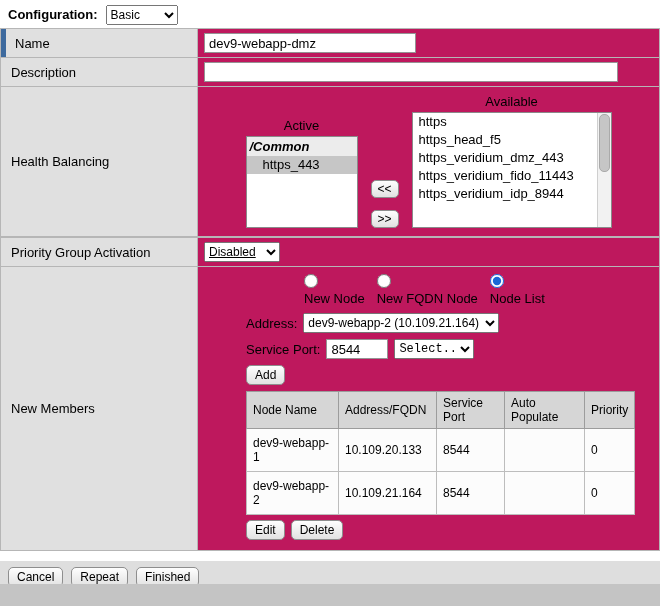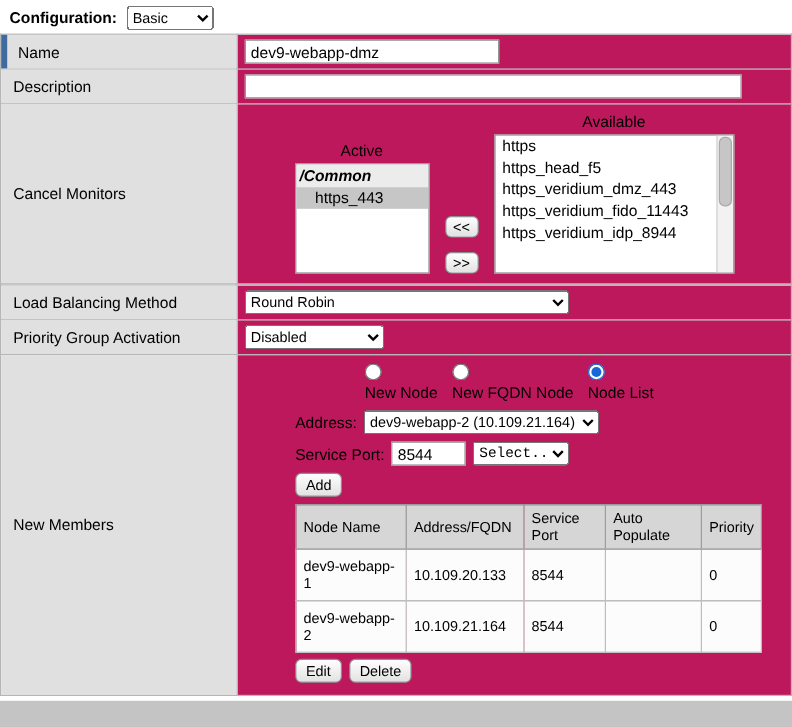--- a/index.html
+++ b/index.html
@@ -84,21 +84,21 @@
       <tr>
         <td class="lbl">
           <span class="lbl-text">Description</span>
         </td>
         <td class="val">
           <input type="text" style="width: 414px;" value="">
         </td>
       </tr>
       <tr>
         <td class="lbl">
-          <span class="lbl-text">Cancel Monitors</span>
+          <span class="lbl-text">Health Balancing</span>
         </td>
         <td class="val">
           <div class="hm-wrap">
             <div class="hm-col">
               <div class="hm-title">Active</div>
               <div class="listbox active-box">
                 <div class="partition">/Common</div>
                 <div class="item selected">https_443</div>
               </div>
             </div>
@@ -123,34 +123,24 @@
         </td>
       </tr>
     </tbody>
   </table>
 
 
   <table class="ptable">
     <tbody>
       <tr>
         <td class="lbl">
-          <span class="lbl-text">Load Balancing Method</span>
-        </td>
-        <td class="val">
-          <select style="width:270px;">
-            <option>Round Robin</option>
-          </select>
-        </td>
-      </tr>
-      <tr>
-        <td class="lbl">
           <span class="lbl-text">Priority Group Activation</span>
         </td>
         <td class="val">
-          <select style="width:116px;">
+          <select style="width:76px;text-decoration:underline;">
             <option>Disabled</option>
           </select>
         </td>
       </tr>
       <tr>
         <td class="lbl">
           <span class="lbl-text">New Members</span>
         </td>
         <td class="val">
 

